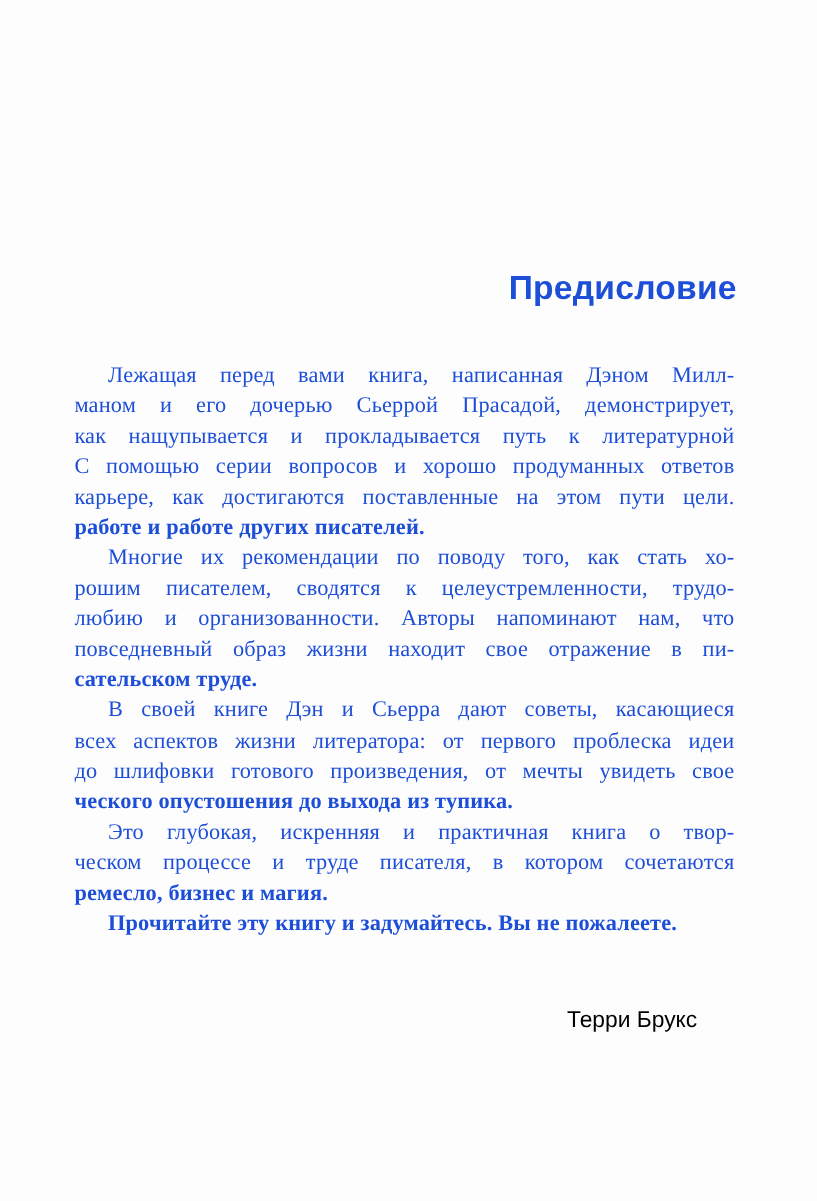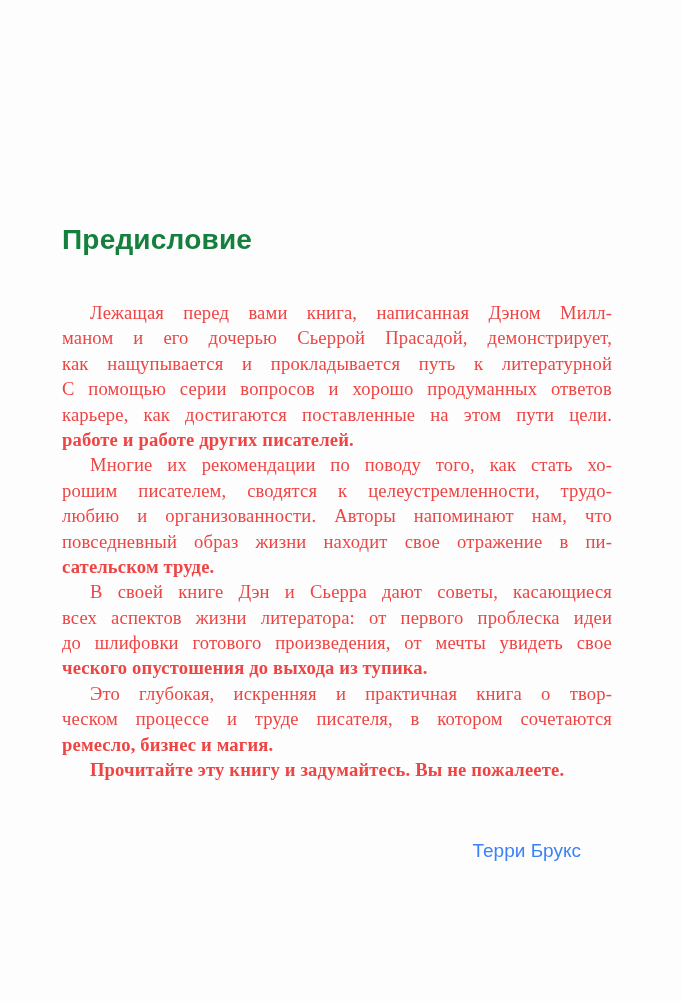--- a/index.html
+++ b/index.html
@@ -13,38 +13,38 @@
     height: 1001px;
     margin: 0 auto;
     background: #fdfdfd;
     overflow: hidden;
   }
   .chapter-title {
     position: absolute;
     top: 221px;
     left: 62px;
     width: 552px;
-    text-align: left;
+    text-align: right;
     font-family: "Liberation Sans", "DejaVu Sans", sans-serif;
     font-weight: 700;
     font-size: 28px;
     line-height: 38px;
     letter-spacing: 0.2px;
-    color: #15803d;
+    color: #1d4ed8;
   }
   .text-block {
     position: absolute;
     top: 300px;
     left: 62px;
     width: 550px;
     font-family: "Liberation Serif", "DejaVu Serif", serif;
     font-size: 18.6px;
     line-height: 25.4px;
     letter-spacing: 0.15px;
-    color: #ef4444;
+    color: #1d4ed8;
   }
   .paragraph {
     margin: 0;
     padding: 0;
   }
   .text-line {
     text-align: justify;
     text-align-last: justify;
     height: 25.4px;
     overflow: hidden;
@@ -58,21 +58,21 @@
   }
   .signature {
     position: absolute;
     top: 838px;
     left: 62px;
     width: 519px;
     text-align: right;
     font-family: "Liberation Sans", "DejaVu Sans", sans-serif;
     font-size: 19px;
     line-height: 25px;
-    color: #3b82f6;
+    color: #000000;
   }
 </style>
 </head>
 <body>
 
 <div class="page">
   <div class="chapter-title">Предисловие</div>
 
   <div class="text-block" id="text-block">
       <div class="paragraph">

